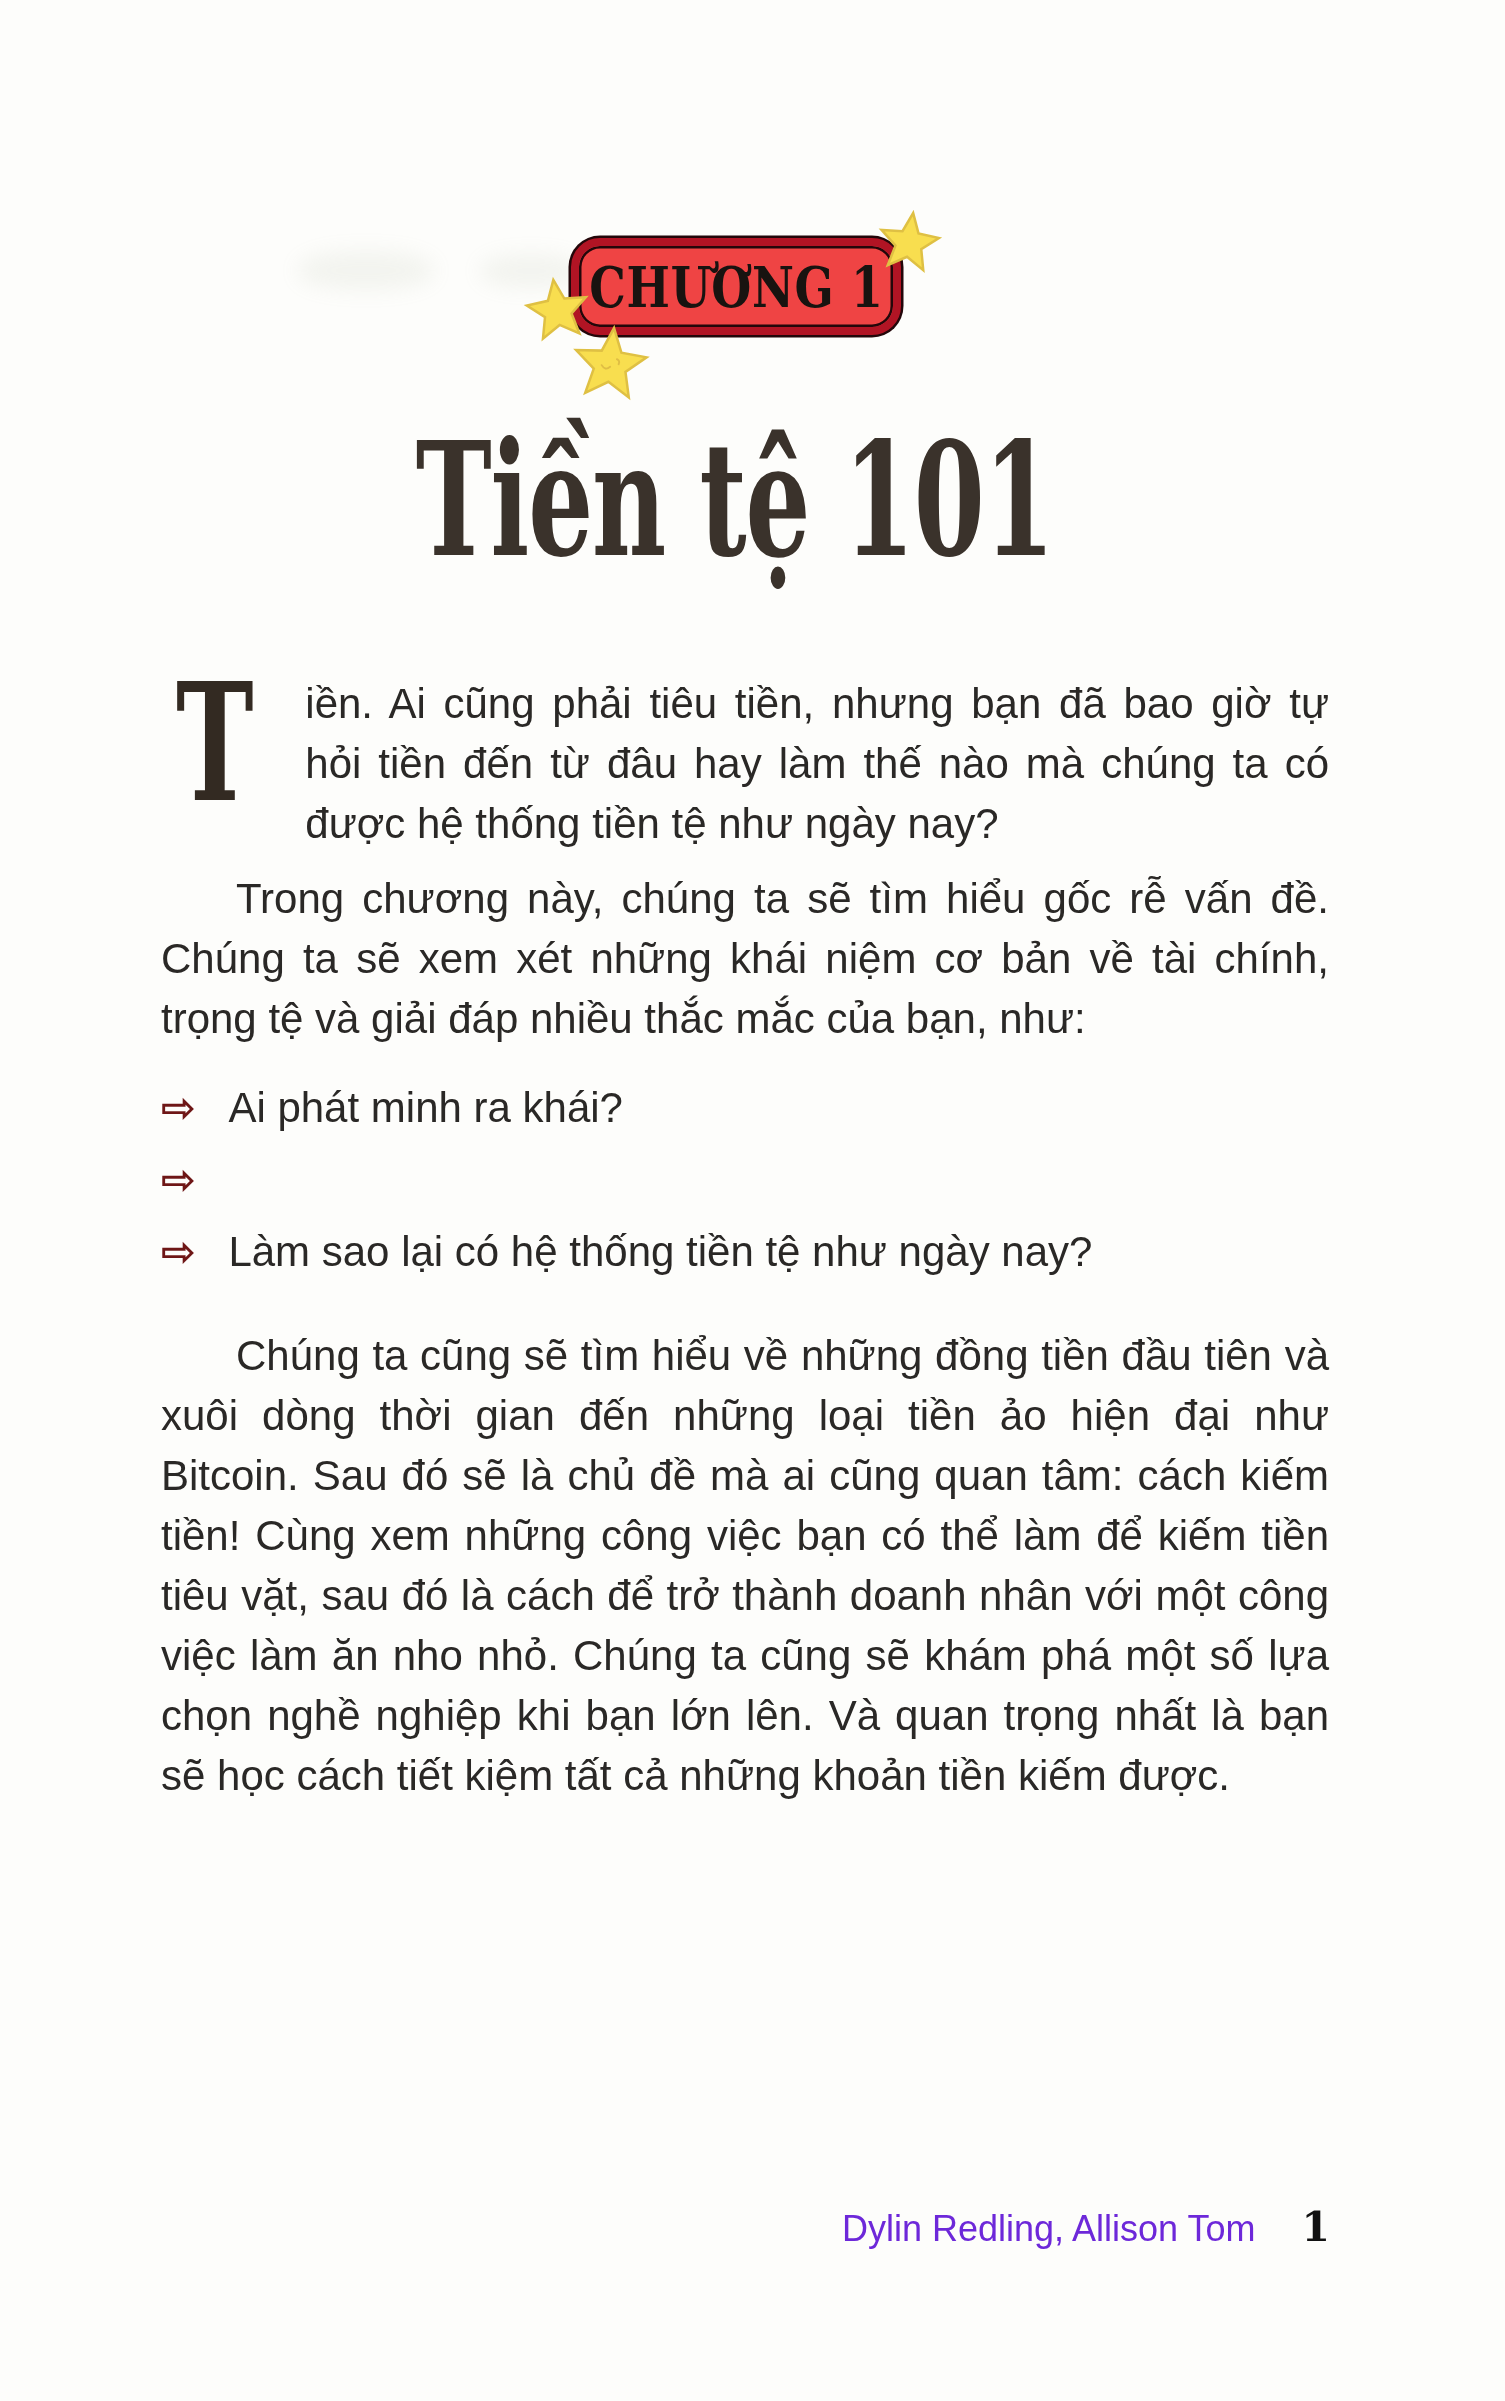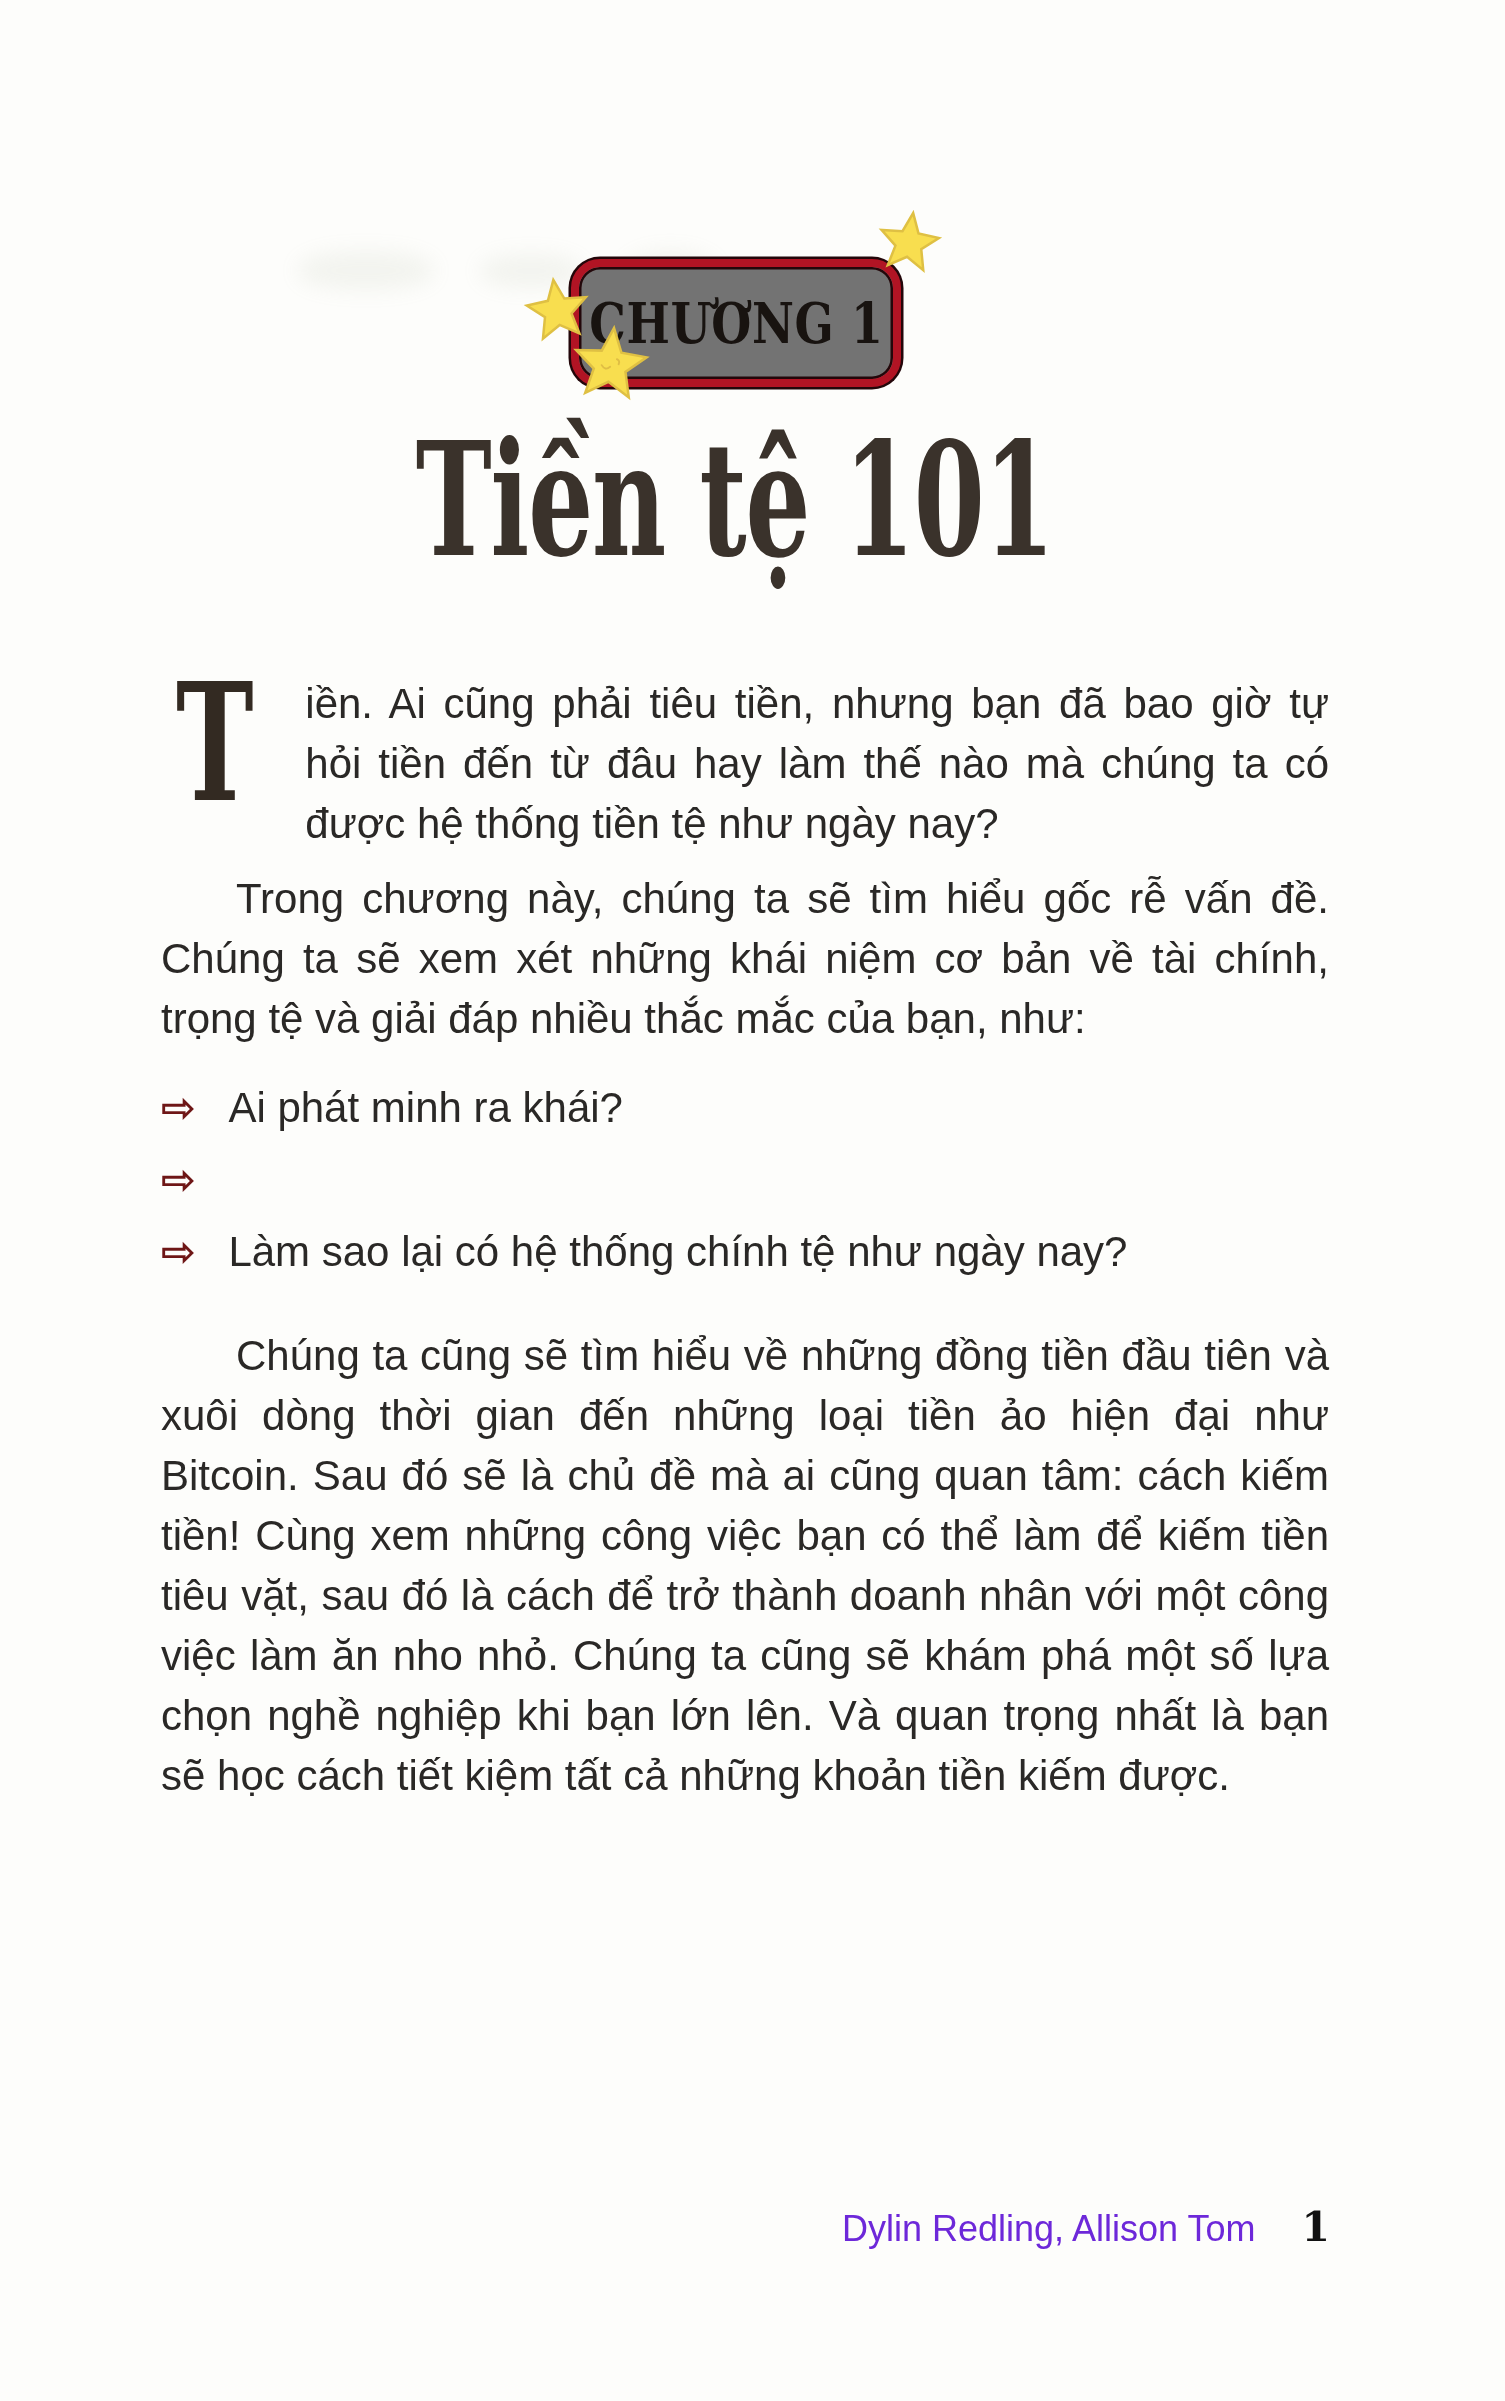--- a/index.html
+++ b/index.html
@@ -15,22 +15,22 @@
     overflow:hidden;font-family:"Liberation Sans","DejaVu Sans",sans-serif;
   }
   
   .smudge{position:absolute;background:#aab39b;opacity:.12;filter:blur(10.2px);border-radius:45%;}
   .s1{left:298px;top:251px;width:136px;height:39px;}
   .s2{left:480px;top:254px;width:102px;height:34px;}
   .s3{left:624px;top:251px;width:93px;height:47px;}
 
   
   .badge{
-    position:absolute;left:571px;top:259px;width:330px;height:128px;
-    box-sizing:border-box;background:#737373;
+    position:absolute;left:571px;top:238px;width:330px;height:97px;
+    box-sizing:border-box;background:#ef4444;
     border:8.5px solid var(--badge-red);border-radius:29px;
     box-shadow:0 0 0 2.5px #23070a, inset 0 0 0 2.5px #23070a;
     display:flex;align-items:center;justify-content:center;z-index:1;
   }
   .badge-text{
     font-family:"DejaVu Serif","Liberation Serif",serif;font-weight:700;
     font-size:56px;color:#181310;white-space:nowrap;letter-spacing:0.8px;
     transform:scaleX(.82);transform-origin:center;
   }
   .stars{position:absolute;left:475px;top:195px;width:509px;height:237px;z-index:2;}
@@ -120,21 +120,21 @@
     <ul class="bullets">
       <li>
         <span class="arrow">⇨</span>
         <span>Ai phát minh ra khái?</span>
       </li>
       <li>
         <span class="arrow">⇨</span>
       </li>
       <li>
         <span class="arrow">⇨</span>
-        <span>Làm sao lại có hệ thống chính tệ như ngày nay?</span>
+        <span>Làm sao lại có hệ thống tiền tệ như ngày nay?</span>
       </li>
     </ul>
 
     <p class="para indent closing">Chúng ta cũng sẽ tìm hiểu về những đồng tiền đầu tiên và xuôi dòng thời gian đến những loại tiền ảo hiện đại như Bitcoin. Sau đó sẽ là chủ đề mà ai cũng quan tâm: cách kiếm tiền! Cùng xem những công việc bạn có thể làm để kiếm tiền tiêu vặt, sau đó là cách để trở thành doanh nhân với một công việc làm ăn nho nhỏ. Chúng ta cũng sẽ khám phá một số lựa chọn nghề nghiệp khi bạn lớn lên. Và quan trọng nhất là bạn sẽ học cách tiết kiệm tất cả những khoản tiền kiếm được.</p>
 
   </div>
 
   <div class="footer">
     <span class="authors">Dylin Redling, Allison Tom</span>
     <span class="pagenum">1</span>

